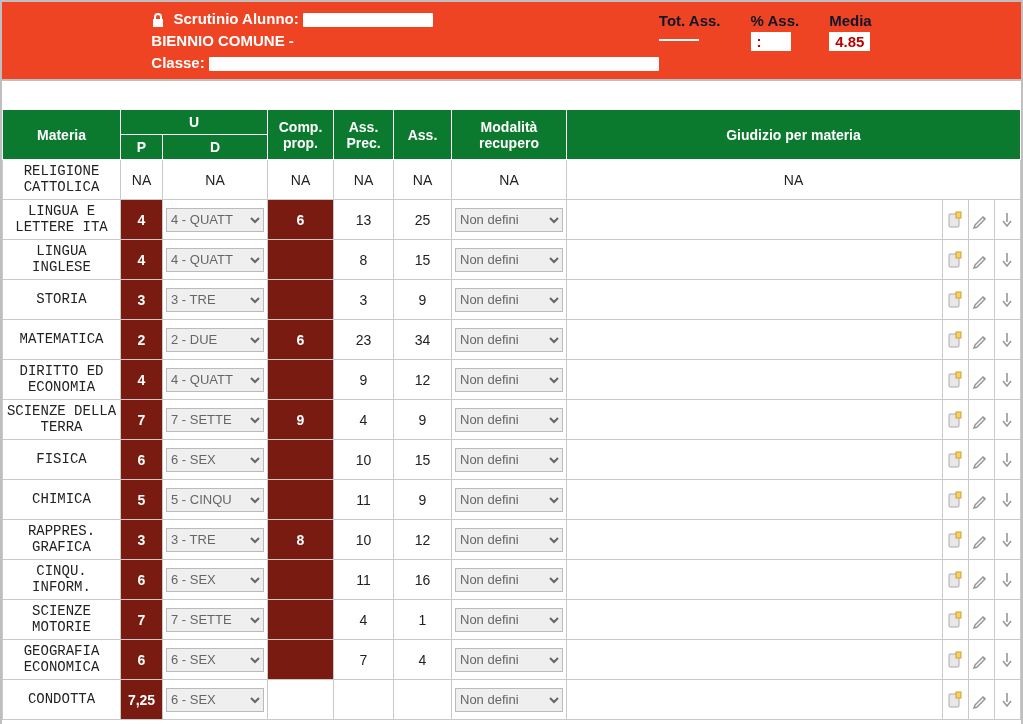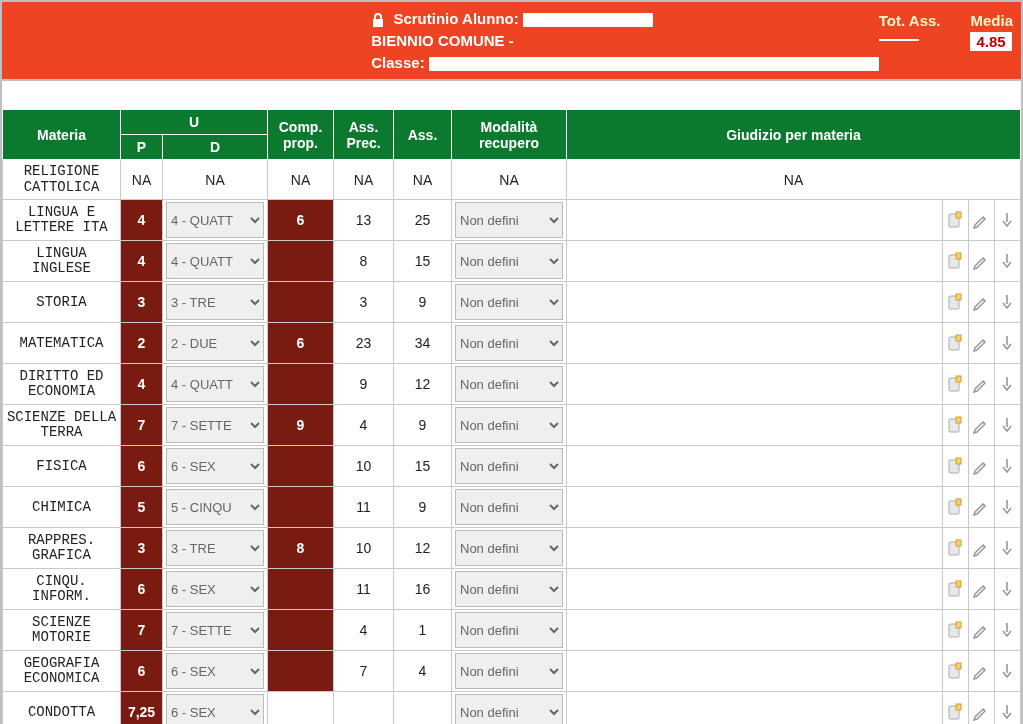--- a/index.html
+++ b/index.html
@@ -10,34 +10,34 @@
     color: #222;
     background: #fff;
     width: 1023px;
   }
   .frame { border: 2px solid #bfbfbf; }
   .header-red {
     background: #ef4423;
     color: #fff;
     padding: 6px 8px 6px 8px;
     display: flex;
-    justify-content: flex-end;
+    justify-content: center;
     border-bottom: 2px solid #bfbfbf;
   }
   .hdr-left { font-weight: bold; font-size: 15px; line-height: 1.45; }
   .hdr-left .whitebox {
     display: inline-block;
     background: #fff;
     height: 14px;
     vertical-align: middle;
     border-radius: 1px;
   }
   .hdr-right { display: flex; gap: 30px; padding-top: 4px; }
   .stat { text-align: left; }
-  .stat-label { font-weight: bold; color:#fef9c3; font-size:15px; }
+  .stat-label { font-weight: bold; color:#0f172a; font-size:15px; }
   .stat-val {
     display: inline-block;
     background: #fff;
     color: #b00;
     font-weight: bold;
     padding: 1px 6px;
     margin-top: 3px;
     min-width: 40px;
     text-align: left;
     font-size: 15px;
@@ -81,21 +81,21 @@
     font-weight: bold;
     font-size: 16px;
   }
   td.na { text-align: center; }
   td.na-left { text-align: left; padding-left:4px; }
   select.d-sel, select.mod-sel {
     width: 100%;
     font-size: 13px;
     background: #efefef;
     border: 1px solid #bbb;
-    height: 36px;
+    height: 24px;
     color: #666;
   }
   td.icon-cell { padding: 0; }
   .icon-svg { display:block; margin:auto; }
   .footer-tabs {
     display: flex;
     gap: 6px;
     padding: 6px 6px 8px 6px;
   }
   .tab {
@@ -127,20 +127,24 @@
       <div>BIENNIO COMUNE -</div>
       <div>
         <span>Classe:</span>
         <span class="whitebox redacted2"></span>
       </div>
     </div>
     <div class="hdr-right">
       <div class="stat">
         <div class="stat-label">Tot. Ass.</div>
         <div class="stat-val"></div>
+      </div>
+      <div class="stat">
+        <div class="stat-label">% Ass.</div>
+        <div class="stat-val">:</div>
       </div>
       <div class="stat">
         <div class="stat-label">Media</div>
         <div class="stat-val">4.85</div>
       </div>
     </div>
   </div>
 
   <table class="grid">
     <colgroup>

